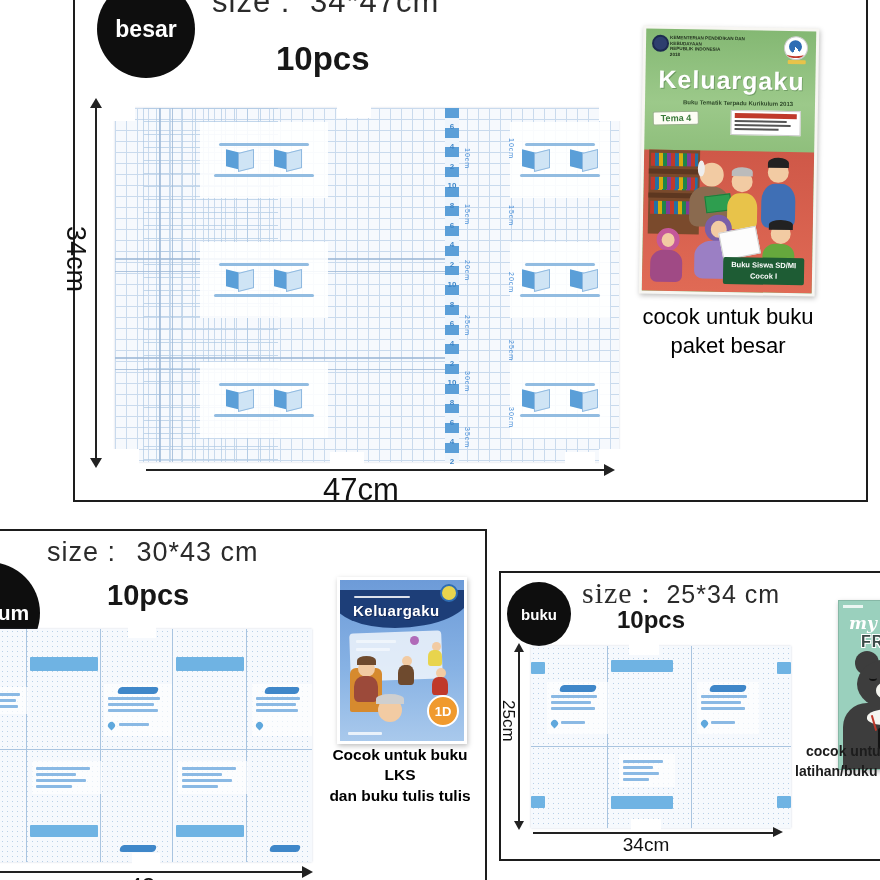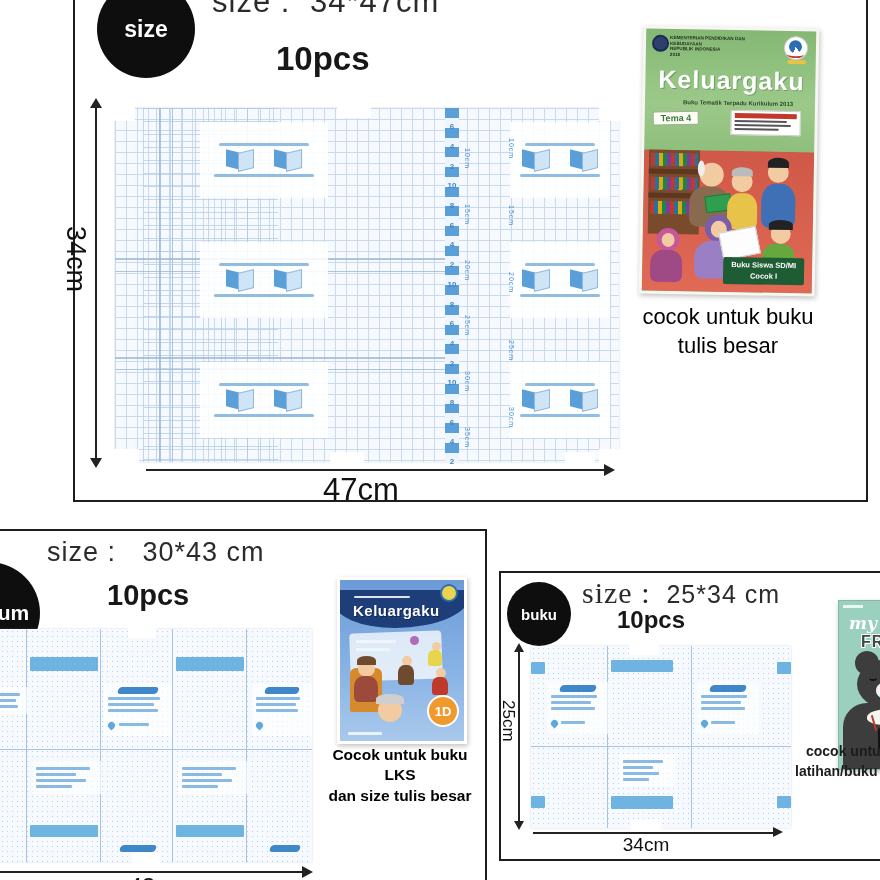--- a/index.html
+++ b/index.html
@@ -106,21 +106,21 @@
         text-shadow:-1px -1px 0 #fff,1px -1px 0 #fff,-1px 1px 0 #fff,1px 1px 0 #fff;}
   .script{font-family:"DejaVu Serif",serif;font-style:italic;color:#fff;font-weight:bold;}
   .serif{font-family:"Liberation Serif",serif;}
 </style>
 </head>
 <body>
 
 <div class="frame" style="left:73px;top:-14px;width:791px;height:512px;"></div>
 
 <div class="badge" style="left:97px;top:-20px;width:98px;height:98px;font-size:23px;">
-  <span>size</span>
+  <span>besar</span>
 </div>
 
 <div class="sizeline" style="left:212px;top:-16px;font-size:31px;">
   <span>size :</span>
   <span style="margin-left:10px;">34*47cm</span>
 </div>
 
 <div class="qty" style="left:276px;top:40px;font-size:33px;">10pcs</div>
 
 <div class="sheet grid-big" style="left:115px;top:108px;width:504px;height:354px;">
@@ -296,32 +296,32 @@
     </div>
     <div class="footer-lab" style="right:8px;bottom:8px;">
       <span>Buku Siswa SD/MI</span><br>
       <span>Cocok I</span>
     </div>
   </div>
 </div>
 
 <div class="caption" style="left:626px;top:302px;width:204px;font-size:22px;">
   <span>cocok untuk buku</span><br>
-  <span>tulis besar</span>
+  <span>paket besar</span>
 </div>
 
 <div class="frame" style="left:-30px;top:529px;width:513px;height:395px;"></div>
 
 <div class="badge" style="left:-62px;top:562px;width:102px;height:102px;font-size:21px;">
   <span>medium</span>
 </div>
 
 <div class="sizeline" style="left:47px;top:537px;font-size:27px;">
   <span>size :</span>
-  <span style="margin-left:18px;">30*43 cm</span>
+  <span style="margin-left:12px;">30*43 cm</span>
 </div>
 
 <div class="qty" style="left:107px;top:579px;font-size:29px;">10pcs</div>
 
 <div class="sheet grid-dots" style="left:-10px;top:629px;width:322px;height:233px;">
   <div class="pline" style="left:36px;top:0;width:1px;height:233px;"></div>
   <div class="pline" style="left:110px;top:0;width:1px;height:233px;"></div>
   <div class="pline" style="left:182px;top:0;width:1px;height:233px;"></div>
   <div class="pline" style="left:256px;top:0;width:1px;height:233px;"></div>
   <div class="pline" style="left:0;top:120px;width:322px;height:1px;"></div>
@@ -397,21 +397,21 @@
     <div class="body-r" style="left:92px;top:97px;width:16px;height:18px;background:#c0392b;"></div>
     <div class="badge1d" style="right:5px;bottom:14px;width:28px;height:28px;font-size:13px;">
       <span>1D</span>
     </div>
     <div class="wl" style="left:8px;bottom:6px;width:34px;opacity:.9;"></div>
   </div>
 </div>
 
 <div class="caption" style="left:318px;top:745px;width:164px;font-size:15.5px;font-weight:bold;">
   <span>Cocok untuk buku LKS</span><br>
-  <span>dan size tulis besar</span>
+  <span>dan buku tulis tulis</span>
 </div>
 
 <div class="frame" style="left:499px;top:571px;width:412px;height:286px;"></div>
 
 <div class="badge" style="left:507px;top:582px;width:64px;height:64px;font-size:15px;">
   <span>buku</span>
 </div>
 
 <div class="sizeline" style="left:582px;top:576px;font-size:25px;">
   <span class="serif" style="font-size:30px;">size :</span>

